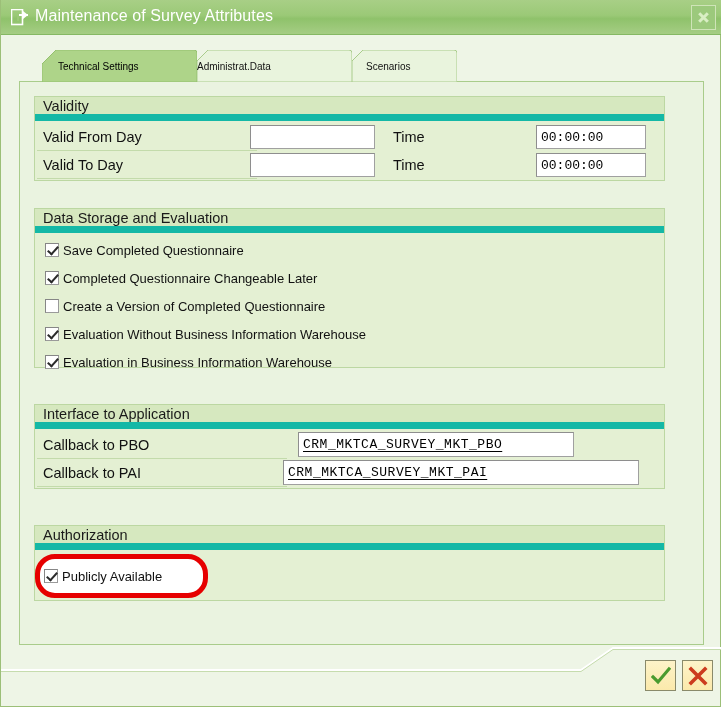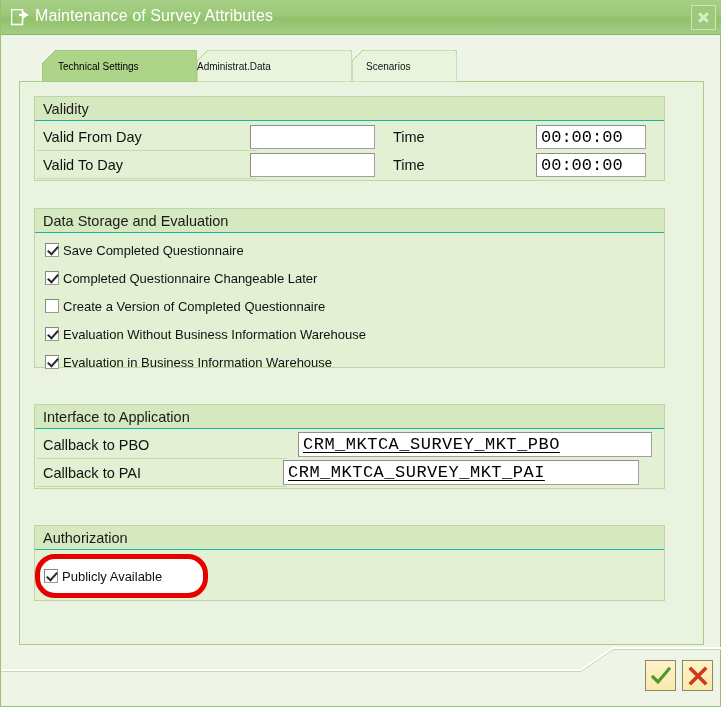--- a/index.html
+++ b/index.html
@@ -110,21 +110,21 @@
     left: 14px;
     width: 631px;
     box-sizing: border-box;
     background: #e4f0d3;
     border: 1px solid #bcd7a2;
   }
   .group-header {
     height: 24px;
     box-sizing: border-box;
     background: #d6e8bf;
-    border-bottom: 1px solid #14b8a6;
+    border-bottom: 7px solid #14b8a6;
     font-size: 14.5px;
     color: #1a1a1a;
     padding-left: 8px;
     display: flex;
     align-items: center;
   }
   .group-body {
     position: relative;
   }
 
@@ -153,21 +153,21 @@
   .sep-wide   { width: 250px; }
 
   .text-input {
     position: absolute;
     box-sizing: border-box;
     background: #ffffff;
     border: 1px solid #a0a0a0;
     border-top-color: #8e8e8e;
     border-left-color: #8e8e8e;
     font-family: "Liberation Mono", monospace;
-    font-size: 17px;
+    font-size: 13px;
     color: #000000;
     padding: 0 4px;
     line-height: 1;
     display: flex;
     align-items: center;
     cursor: text;
   }
   .input-underlined {
     text-decoration: underline;
     text-underline-offset: 3px;
@@ -352,21 +352,21 @@
       </div>
     </div>
 
     <div class="group" style="top:322px; height:85px;">
       <div class="group-header">Interface to Application</div>
       <div class="group-body" style="height:59px;">
 
         <div class="form-row" style="top:2px;">
           <span class="row-label">Callback to PBO</span>
           <span class="row-sep sep-wide"></span>
-          <div class="text-input input-underlined" style="left:263px; top:1px; width:354px; height:25px;">CRM_MKTCA_SURVEY_MKT_PBO</div>
+          <div class="text-input input-underlined" style="left:263px; top:1px; width:276px; height:25px;">CRM_MKTCA_SURVEY_MKT_PBO</div>
         </div>
 
         <div class="form-row" style="top:2px;">
           <span class="row-label">Callback to PAI</span>
           <span class="row-sep sep-wide"></span>
           <div class="text-input input-underlined" style="left:248px; top:1px; width:356px; height:25px;">CRM_MKTCA_SURVEY_MKT_PAI</div>
         </div>
       </div>
     </div>
 

